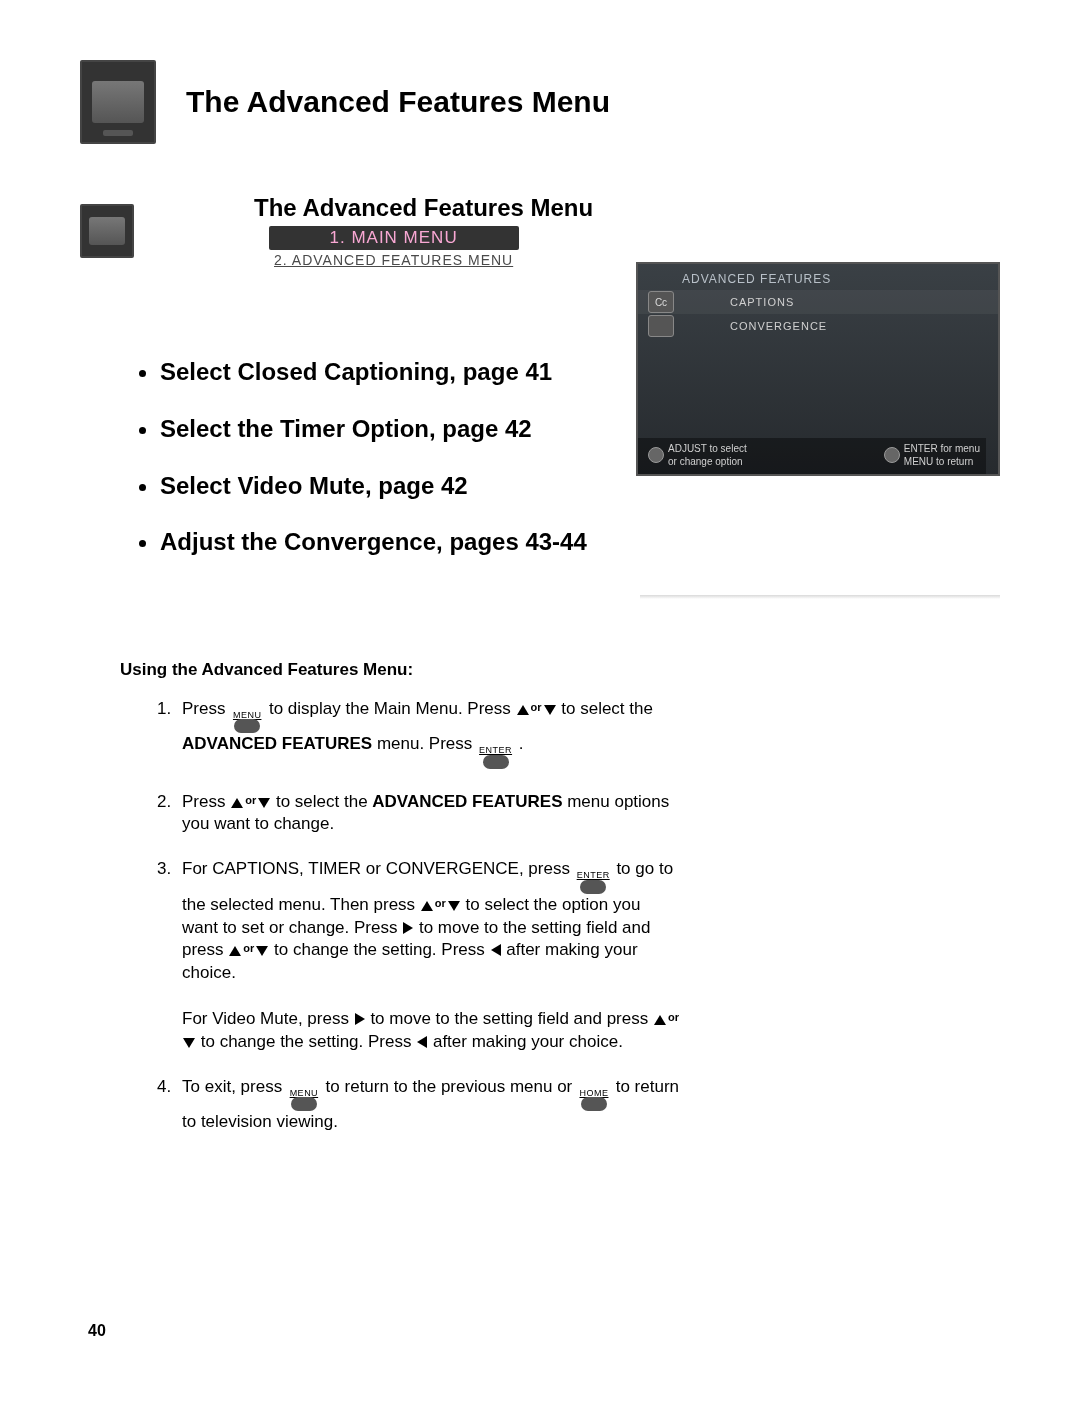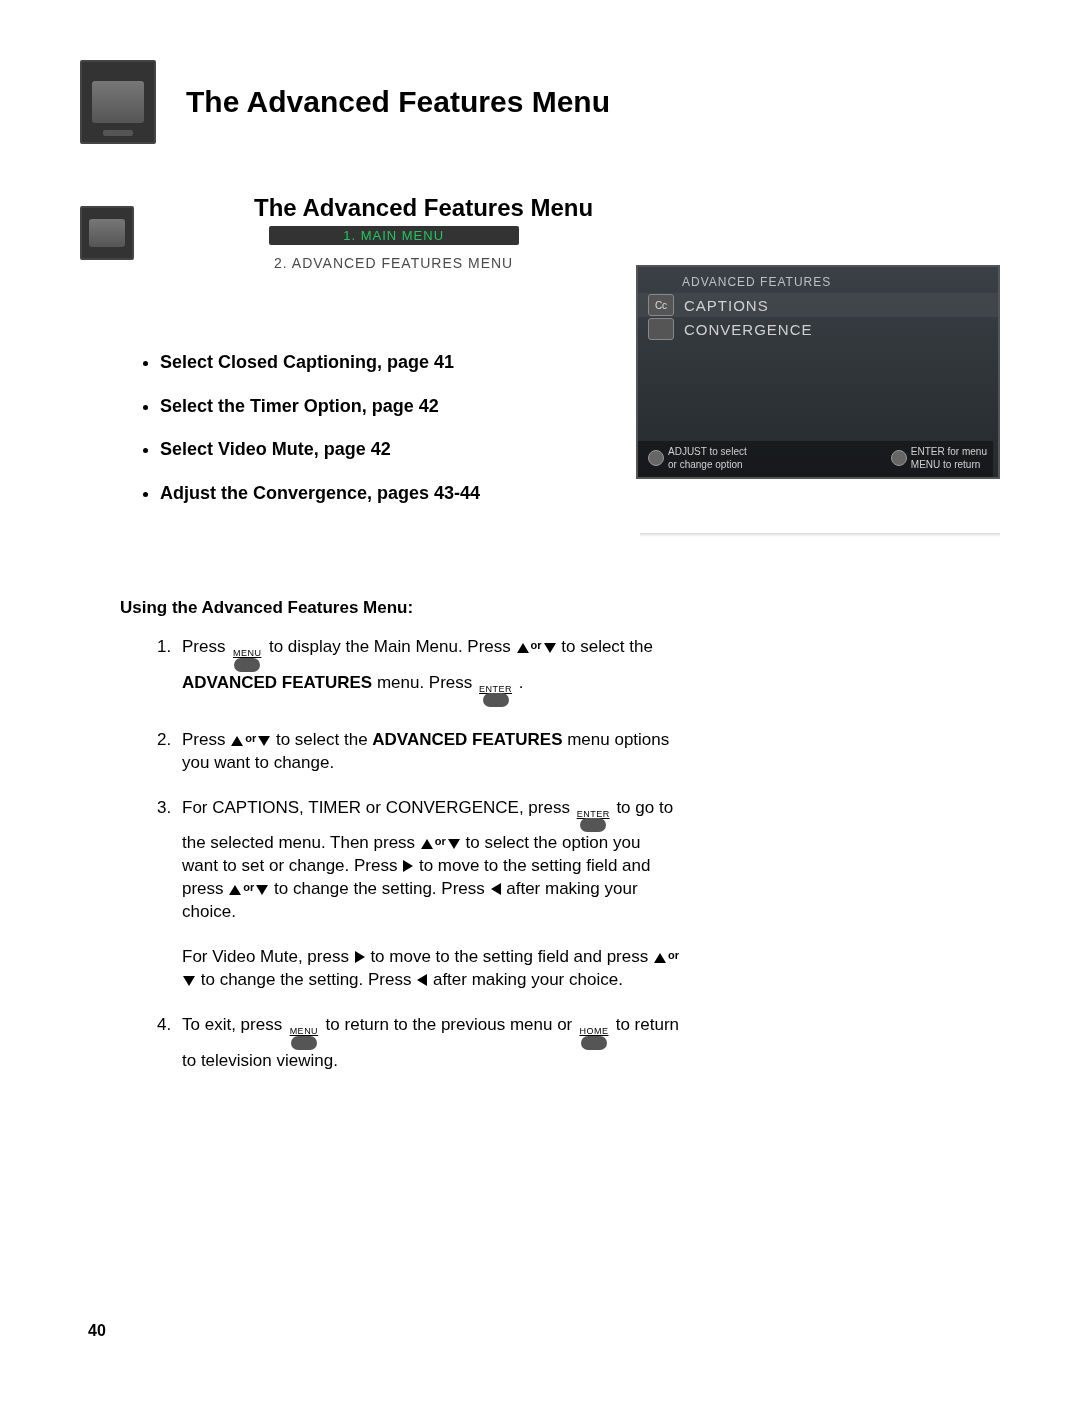--- a/index.html
+++ b/index.html
@@ -68,48 +68,49 @@
     font-weight: bold;
     margin-left: 60px;
   }
   .breadcrumb {
     margin: 4px auto 0 auto;
     width: 280px;
     text-align: center;
   }
   .bc-line1 {
     background: #333;
-    color: #22c55e;
-    font-size: 13px;
+    color: #f9a8d4;
+    font-size: 17px;
     letter-spacing: 1px;
     padding: 2px 0;
     border-radius: 2px;
     display: inline-block;
     width: 250px;
   }
   .bc-line2 {
     color: #4a4a4a;
     font-size: 14px;
     letter-spacing: 1px;
-    margin-top: 10px;
+    margin-top: 2px;
+    text-decoration: underline;
   }
   .content-row {
     display: flex;
     gap: 18px;
     align-items: flex-start;
     margin-top: 4px;
   }
   .left-col {
     flex: 1;
     padding-top: 50px;
   }
   .bullets {
     margin-left: 40px;
     font-weight: bold;
-    font-size: 18px;
+    font-size: 24px;
     line-height: 2.2;
   }
   .bullets li { margin-bottom: 4px; }
   .osd {
     width: 360px;
     height: 210px;
     background: linear-gradient(180deg,#3a4045,#262a2e);
     border: 2px solid #555;
     position: relative;
     flex-shrink: 0;
@@ -140,26 +141,26 @@
     border: 1px solid #888;
     border-radius: 3px;
     margin-right: 10px;
     font-size: 10px;
     display: flex;
     align-items: center;
     justify-content: center;
     color: #ddd;
   }
   .osd .slot.round { border-radius: 50%; width: 20px; }
-  .osd .label { letter-spacing: 1px; font-size: 15px; }
+  .osd .label { letter-spacing: 1px; font-size: 11px; margin-left: 46px; }
   .osd .footer {
     position: absolute;
     bottom: 0;
     left: 0;
-    right: 5px;
+    right: 12px;
     background: rgba(0,0,0,0.4);
     padding: 4px 6px 6px 10px;
     display: flex;
     justify-content: space-between;
     font-size: 10px;
     line-height: 1.3;
   }
   .osd .footer .f-col { display: flex; align-items: center; gap: 4px; }
   .osd .footer .disc {
     width: 14px; height: 14px; border-radius: 50%;

